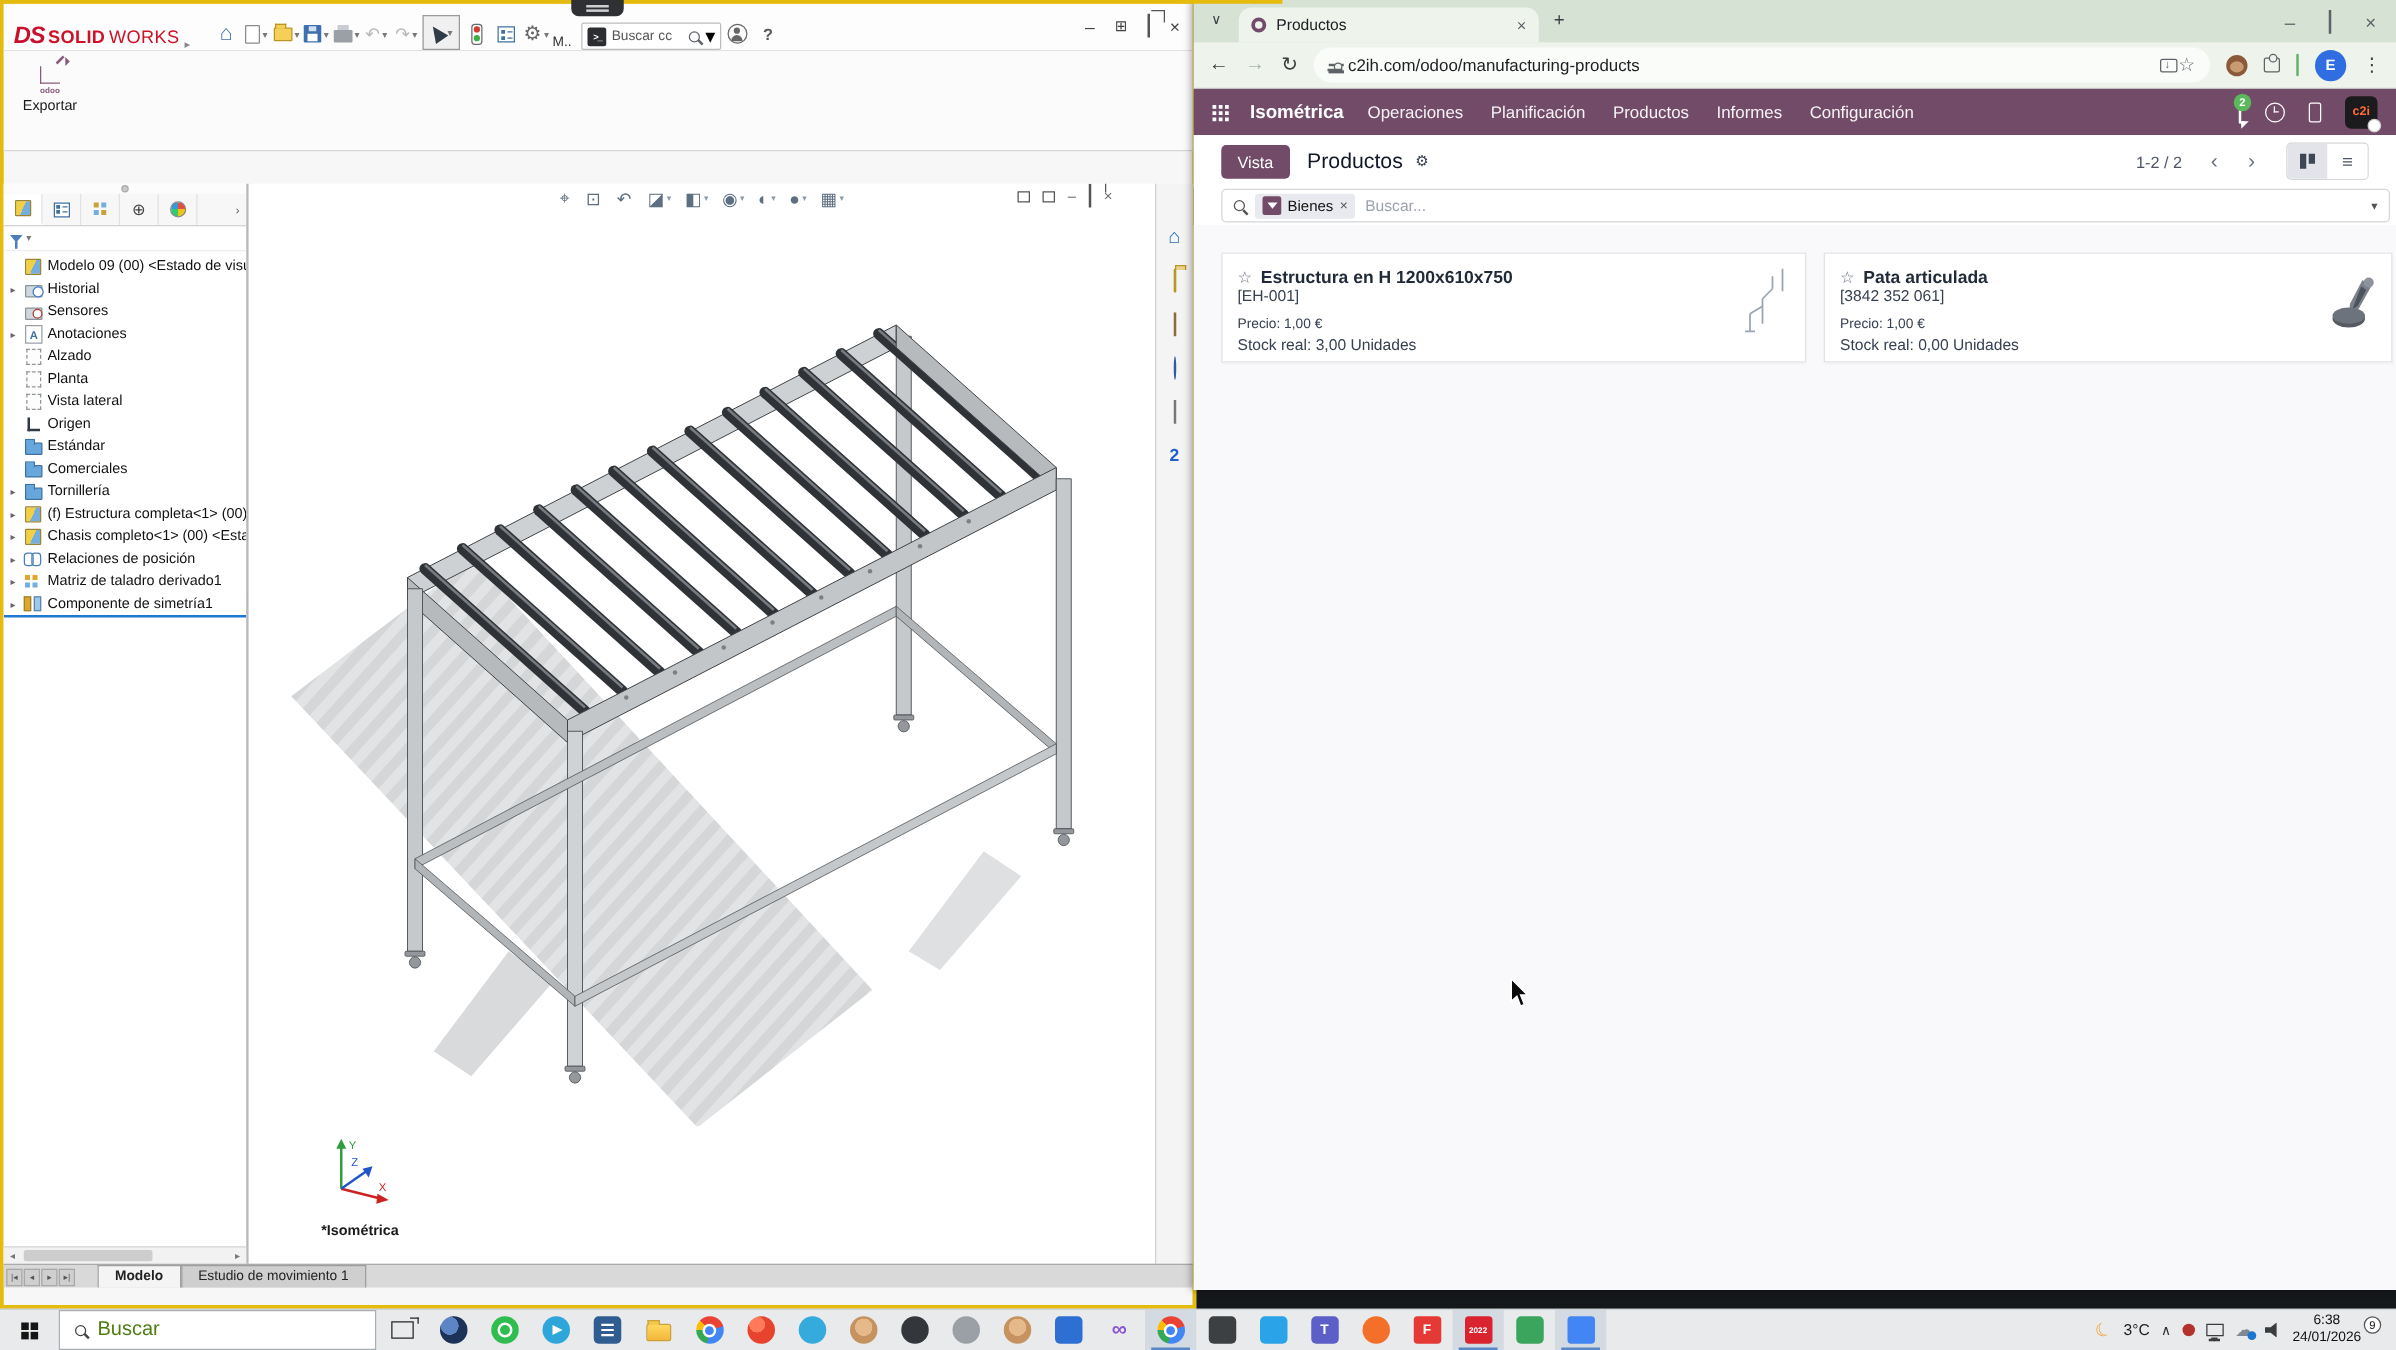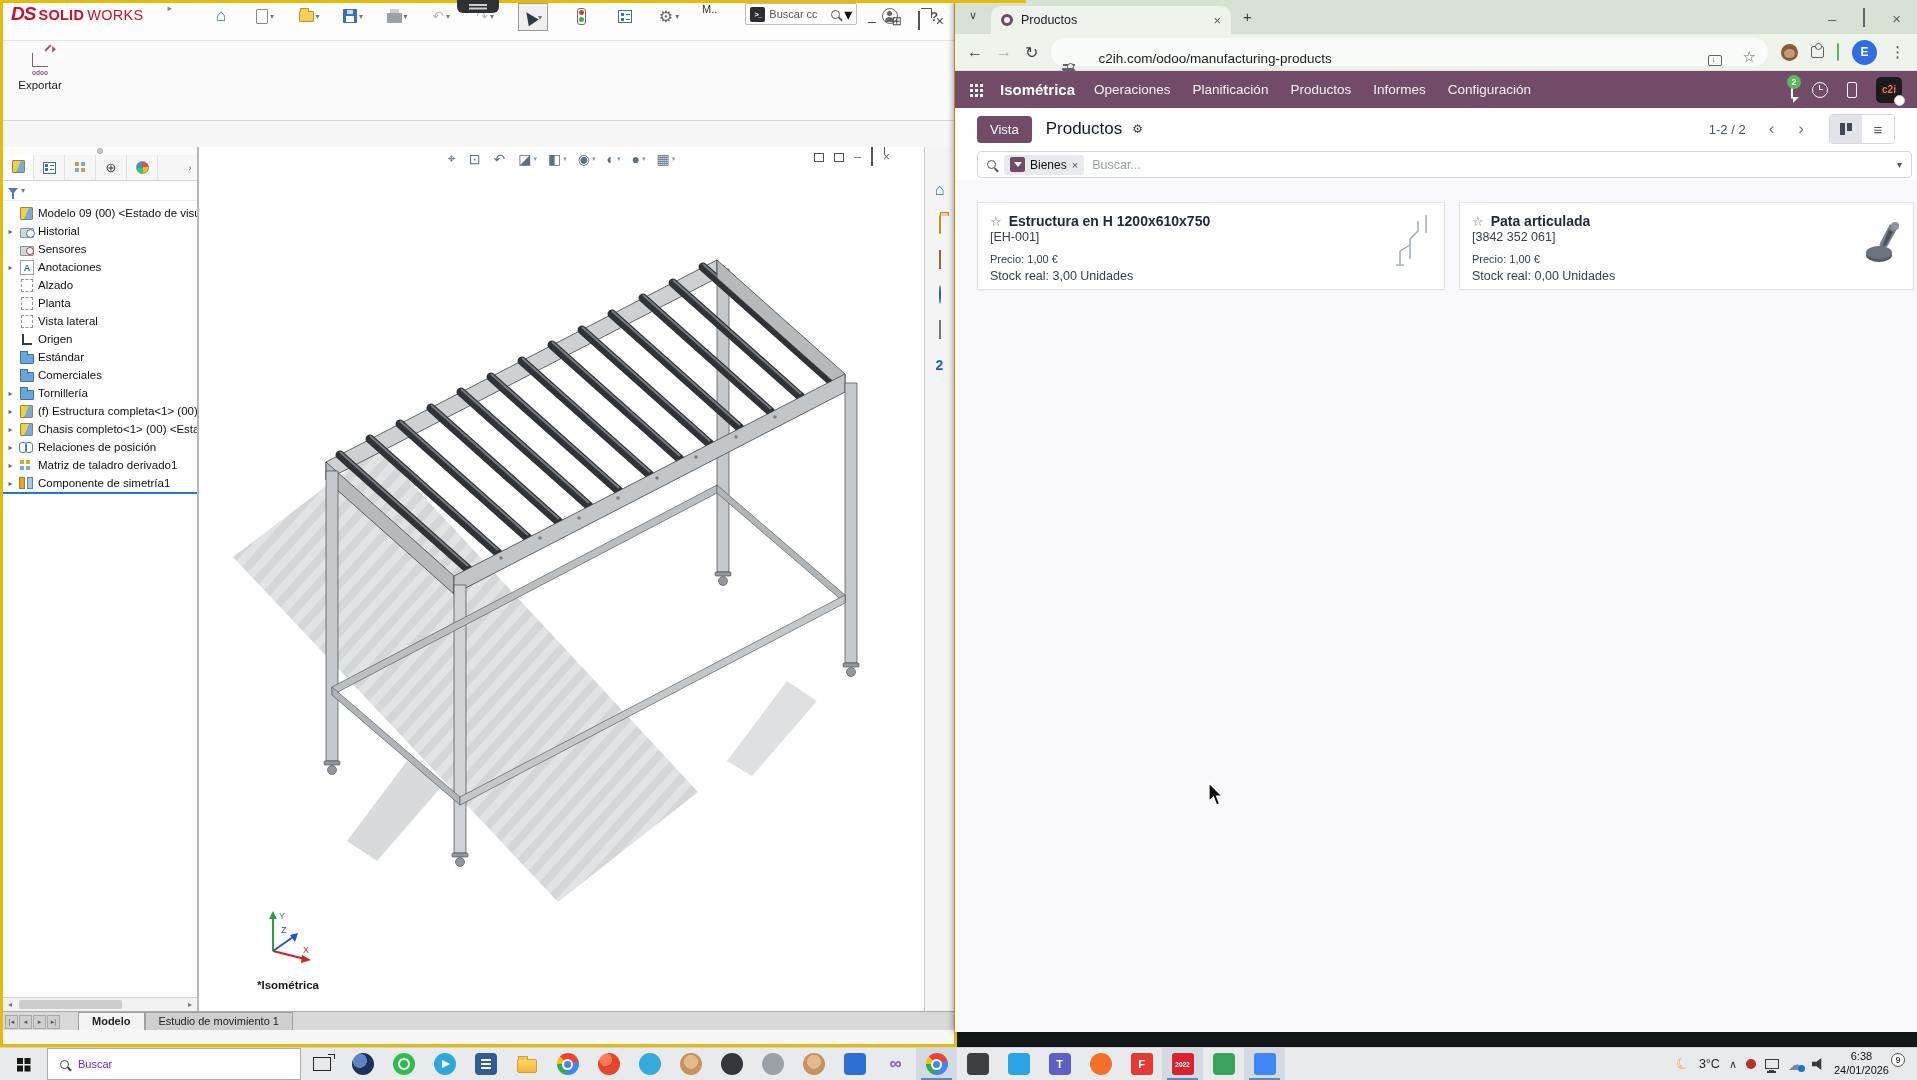--- a/index.html
+++ b/index.html
@@ -1,21 +1,21 @@
 <!DOCTYPE html>
 <html><head>
 <meta charset="utf-8">
 <style>
   *{box-sizing:border-box;margin:0;padding:0}
   html,body{width:1917px;height:1080px}
   body{position:relative;overflow:hidden;background:#15181b;font-family:"Liberation Sans",sans-serif;-webkit-font-smoothing:antialiased}
 
   
   #sw{position:absolute;left:0;top:0;width:957px;height:1047px;background:#f7f7f7;border:3px solid #e5bb0e;z-index:1}
-  .sw-title{position:absolute;left:0;top:0;right:0;height:38px;background:#fdfdfd;border-bottom:1px solid #e3e3e3;display:flex;align-items:flex-start;padding:0 8px;gap:22px}
+  .sw-title{position:absolute;left:0;top:0;right:0;height:38px;background:#fdfdfd;border-bottom:1px solid #e3e3e3;display:flex;align-items:flex-end;padding:0 8px;gap:2px}
   .sw-logo{display:flex;align-items:baseline;gap:3px;margin-right:2px;white-space:nowrap}
   .sw-logo .ds{font-style:italic;font-weight:bold;font-size:19px;color:#c8102e;letter-spacing:-1px}
   .sw-logo .solid{font-weight:bold;font-size:14.5px;color:#ce1126;letter-spacing:.3px}
   .sw-logo .works{font-weight:normal;font-size:14.5px;color:#ce1126;letter-spacing:.3px}
   .ti{height:26px;min-width:22px;display:flex;align-items:center;justify-content:center;color:#5a5a5a;position:relative}
   .ti .cv{font-size:8px;color:#777;margin-left:2px}
   .g-home{color:#3d6fae;font-size:17px}
   .sh-page{width:12px;height:15px;background:#fff;border:1px solid #8a8a8a;border-radius:1px}
   .sh-openfolder{width:15px;height:11px;background:#f5cf57;border:1px solid #b99625;border-radius:1px;position:relative}
   .sh-openfolder::before{content:'';position:absolute;top:-4px;left:0;width:7px;height:3px;background:#f5cf57;border:1px solid #b99625;border-bottom:none}
@@ -149,21 +149,21 @@
   .br-tab{position:absolute;left:36px;top:6px;width:240px;height:28px;background:#eef3ec;border-radius:10px 10px 0 0;display:flex;align-items:center;gap:8px;padding:0 10px}
   .favicon-odoo{width:12px;height:12px;border:3px solid #714B67;border-radius:50%;flex:none}
   .br-tab .t-title{font-size:12.5px;color:#202124;flex:1}
   .t-close{font-size:13px;color:#5f6368}
   .newtab{position:absolute;left:288px;top:8px;font-size:15px;color:#3c4043}
   .br-winctl{position:absolute;right:16px;top:9px;display:flex;gap:27px;align-items:center;color:#5f6368}
   .wc-box{width:10px;height:10px;border:1.3px solid #5f6368}
   .br-bar{height:37px;background:#eef3ec;display:flex;align-items:center;padding:0 12px;gap:13px;border-bottom:1px solid #dde5da}
   .nav-g{font-size:16px;color:#3c4043}
   .nav-g.off{color:#aab4a8}
-  .pill{flex:1;height:28px;background:#fafcf9;border-radius:14px;display:flex;align-items:flex-end;padding:0 12px;gap:21px}
+  .pill{flex:1;height:28px;background:#fafcf9;border-radius:14px;display:flex;align-items:center;padding:0 12px;gap:1px}
   .tune{width:12px;height:2px;background:#5f6368;position:relative;flex:none;margin-right:2px}
   .tune::before{content:'';position:absolute;right:1px;top:-1.5px;width:5px;height:5px;border-radius:50%;background:#eef3ec;border:1.6px solid #5f6368}
   .tune::after{content:'';position:absolute;left:-1px;top:4px;width:12px;height:2px;background:#5f6368;box-shadow:2px 2.5px 0 -1.5px #eef3ec,1px 1.5px 0 .2px #5f6368}
   .url{font-size:13.5px;color:#202124;flex:1}
   .install{width:14px;height:11px;border:1.5px solid #5f6368;border-radius:2px;position:relative}
   .install::after{content:'↓';position:absolute;left:3px;top:-2px;font-size:9px;color:#5f6368}
   .g-star{font-size:15px;color:#5f6368}
   .monkey{width:17px;height:17px;border-radius:50%;background:#8a5a3b;position:relative;flex:none}
   .monkey::after{content:'';position:absolute;left:3px;top:5px;width:11px;height:9px;border-radius:50%;background:#c99b72}
   .puzzle{width:13px;height:12px;border:1.5px solid #5f6368;border-radius:2px;position:relative;flex:none}
@@ -227,21 +227,21 @@
   .share-pill{position:absolute;left:457px;top:0;width:42px;height:13px;background:#2e3033;border-radius:0 0 6px 6px;z-index:7}
   .share-pill::before{content:'';position:absolute;left:12px;top:4px;width:18px;height:1.6px;background:#cfcfcf;box-shadow:0 3.5px 0 #cfcfcf}
   #cursor{position:absolute;left:1208px;top:782px;z-index:10}
 
   
   #taskbar{position:absolute;left:0;bottom:0;width:1917px;height:33px;background:#e8eaeb;border-top:1px solid #cfd3d5;display:flex;align-items:stretch;z-index:8}
   .tb-start{width:47px;display:flex;align-items:center;justify-content:center}
   .win-logo{width:6px;height:6px;background:#151515;box-shadow:7.5px 0 #151515,0 7.5px #151515,7.5px 7.5px #151515;margin-right:7px;margin-bottom:7px}
   .tb-search{width:254px;background:#fff;border:1px solid #a9aeb3;display:flex;align-items:center;gap:9px;padding-left:12px;margin:0}
   .tb-search .mag{border-color:#444}.tb-search .mag::after{background:#444}
-  .tb-search span{font-size:11px;color:#6d28d9}
+  .tb-search span{font-size:16px;color:#4d7c0f}
   .tb-apps{display:flex;align-items:stretch}
   .tb-slot{width:41px;display:flex;align-items:center;justify-content:center;position:relative}
   .tb-slot.act{background:#d3dae2}
   .tb-slot.act::after{content:'';position:absolute;left:5px;right:5px;bottom:0;height:2px;background:#5a87c7}
   .tb-i{width:22px;height:22px;border-radius:50%;display:flex;align-items:center;justify-content:center;color:#fff;font-weight:bold}
   .tb-tv{border-radius:0;background:transparent;border:1.6px solid #23272b;position:relative;width:18px;height:14px}
   .tb-tv::before{content:'';position:absolute;right:-5px;top:-4px;width:6px;height:4px;border:1.6px solid #23272b;border-left:none;border-bottom:none}
   .tb-navy{background:radial-gradient(circle at 35% 35%,#5d84c4 0 35%,#1d3258 36%)}
   .tb-wa{background:#2ebd4e;position:relative}
   .tb-wa::after{content:'';position:absolute;inset:5px;border:2px solid #fff;border-radius:50%}

